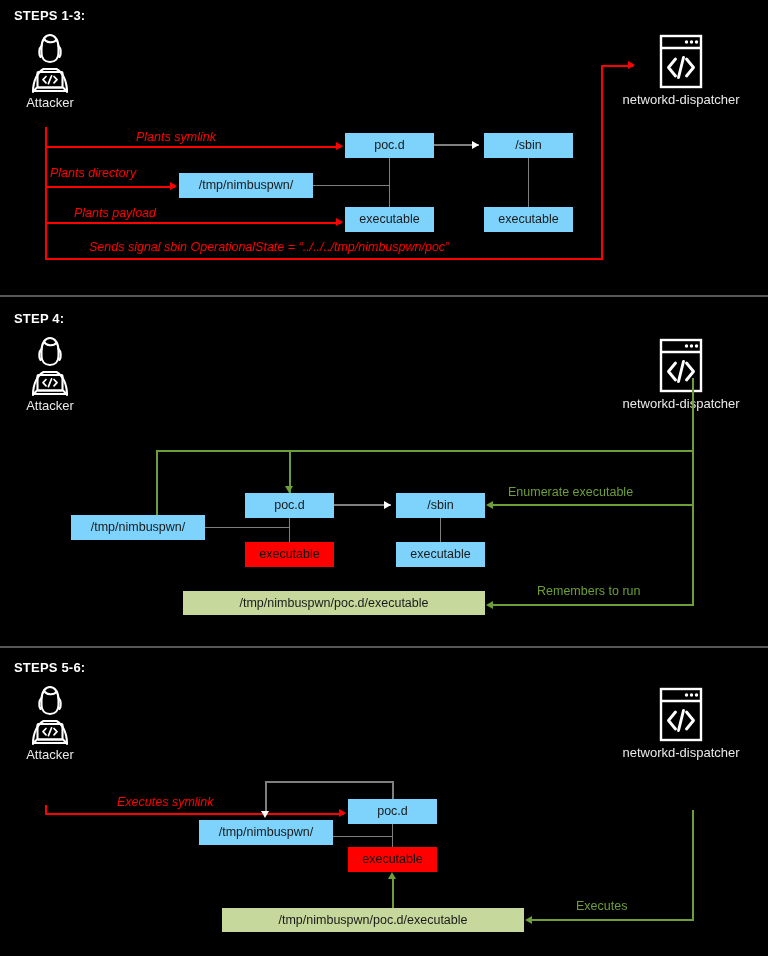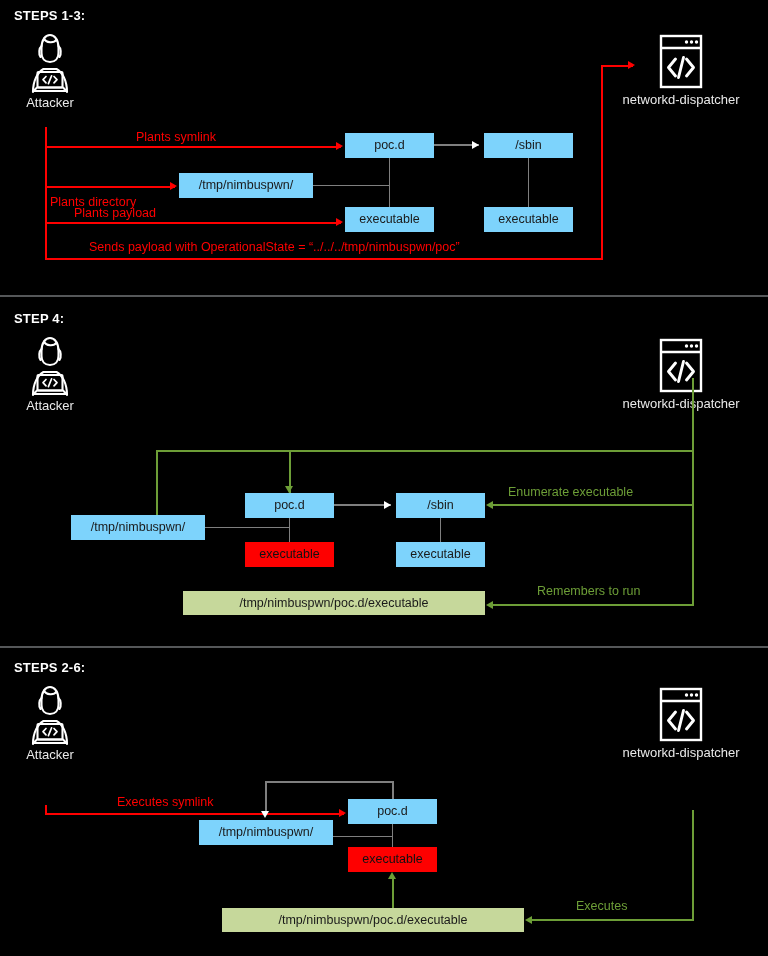--- a/index.html
+++ b/index.html
@@ -83,21 +83,21 @@
   .arrow.up.a-grn{border-bottom:7px solid #6d9e37;}
 
   
   .lbl{
     position:absolute;
     font-size:12.5px;
     white-space:nowrap;
     z-index:5;
     line-height:1;
   }
-  .lbl.red-t{color:#ff0000;}
+  .lbl.red-t{color:#ff0000;font-style:italic;}
   .lbl.grn-t{color:#6d9e37;}
 </style>
 </head>
 <body>
 
 <div id="page">
 
   <div class="panel" id="panel-1">
 
     <div class="step-title" style="left:14px;top:8px;">STEPS 1-3:</div>
@@ -153,31 +153,31 @@
     <div class="ln v grey" style="left:527.5px;top:158px;height:50px;"></div>
 
     <div class="ln v red" style="left:45px;top:127px;height:132px;"></div>
 
     <div class="ln h red" style="left:45px;top:146px;width:296px;"></div>
     <div class="arrow right a-red" style="left:336px;top:142px;"></div>
     <div class="lbl red-t" style="left:136px;top:131px;">Plants symlink</div>
 
     <div class="ln h red" style="left:45px;top:186px;width:130px;"></div>
     <div class="arrow right a-red" style="left:170px;top:182px;"></div>
-    <div class="lbl red-t" style="left:50px;top:167px;margin-top:29px;">Plants directory</div>
+    <div class="lbl red-t" style="left:50px;top:167px;">Plants directory</div>
 
     <div class="ln h red" style="left:45px;top:222px;width:296px;"></div>
     <div class="arrow right a-red" style="left:336px;top:218px;"></div>
     <div class="lbl red-t" style="left:74px;top:207px;">Plants payload</div>
 
     <div class="ln h red" style="left:45px;top:258px;width:558px;"></div>
     <div class="ln v red" style="left:601px;top:65px;height:194px;"></div>
     <div class="ln h red" style="left:601px;top:65px;width:32px;"></div>
     <div class="arrow right a-red" style="left:628px;top:61px;"></div>
-    <div class="lbl red-t" style="left:89px;top:241px;">Sends payload with OperationalState = “../../../tmp/nimbuspwn/poc”</div>
+    <div class="lbl red-t" style="left:89px;top:241px;">Sends signal sbin OperationalState = “../../../tmp/nimbuspwn/poc”</div>
   </div>
 
   <div class="sep" id="sep-1"></div>
 
   <div class="panel" id="panel-2">
 
     <div class="step-title" style="left:14px;top:14px;">STEP 4:</div>
 
     <div class="actor" style="left:8px;top:38px;width:84px;">
       <svg class="attacker-icon" width="56" height="62" viewBox="0 0 56 62">
@@ -244,21 +244,21 @@
 
     <div class="ln h grn" style="left:492px;top:307px;width:201px;"></div>
     <div class="arrow left a-grn" style="left:486px;top:303.5px;"></div>
     <div class="lbl grn-t" style="left:537px;top:288px;">Remembers to run</div>
   </div>
 
   <div class="sep" id="sep-2"></div>
 
   <div class="panel" id="panel-3">
 
-    <div class="step-title" style="left:14px;top:12px;">STEPS 2-6:</div>
+    <div class="step-title" style="left:14px;top:12px;">STEPS 5-6:</div>
 
     <div class="actor" style="left:8px;top:36px;width:84px;">
       <svg class="attacker-icon" width="56" height="62" viewBox="0 0 56 62">
         <g fill="none" stroke="#ffffff" stroke-width="2.1" stroke-linejoin="round" stroke-linecap="round">
           <path d="M19.5 16 C19.5 7.5 23.5 3 28 3 C32.5 3 36.5 7.5 36.5 16 L36.5 21 C36.5 26.5 33 30 28 30 C23 30 19.5 26.5 19.5 21 Z"></path>
           <path d="M22 6.5 C24 11 32 11.5 34.5 7.5"></path>
           <path d="M19.5 14 C17 16 16.5 22 18.5 25"></path>
           <path d="M36.5 14 C39 16 39.5 22 37.5 25"></path>
           <path d="M11 60 C11 48 16 40 21.5 37 L34.5 37 C40 40 45 48 45 60"></path>
         </g>

